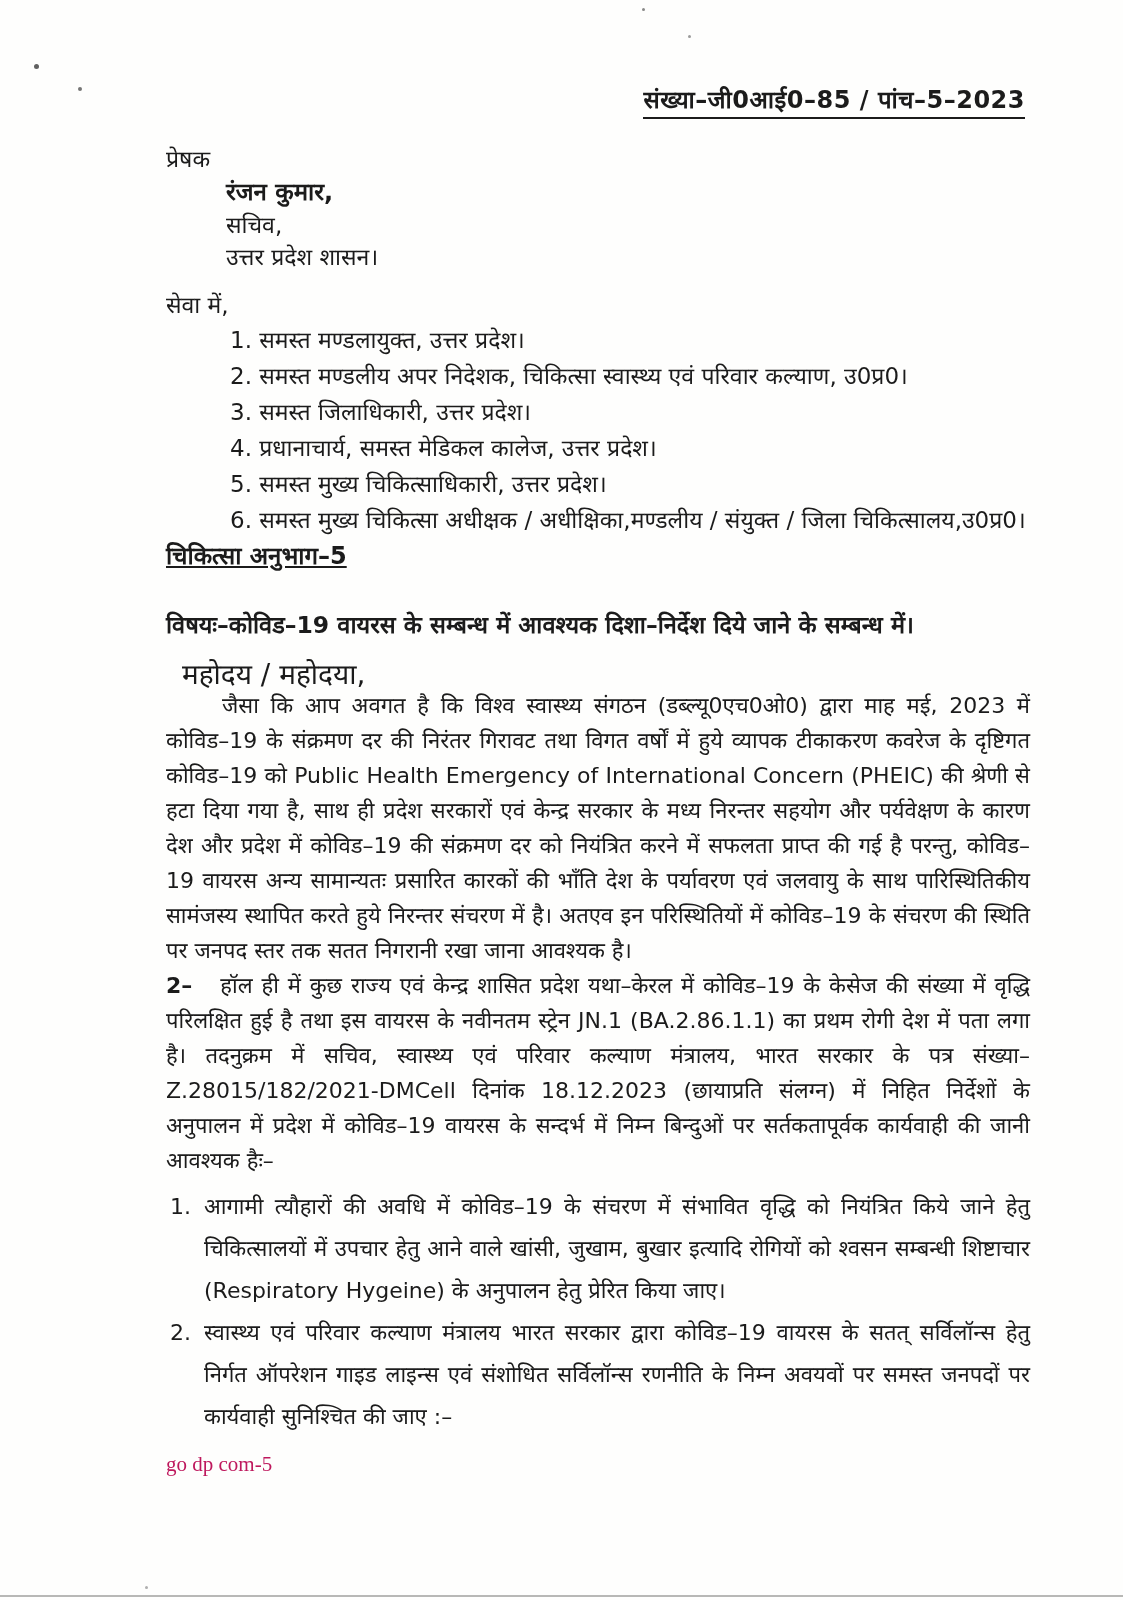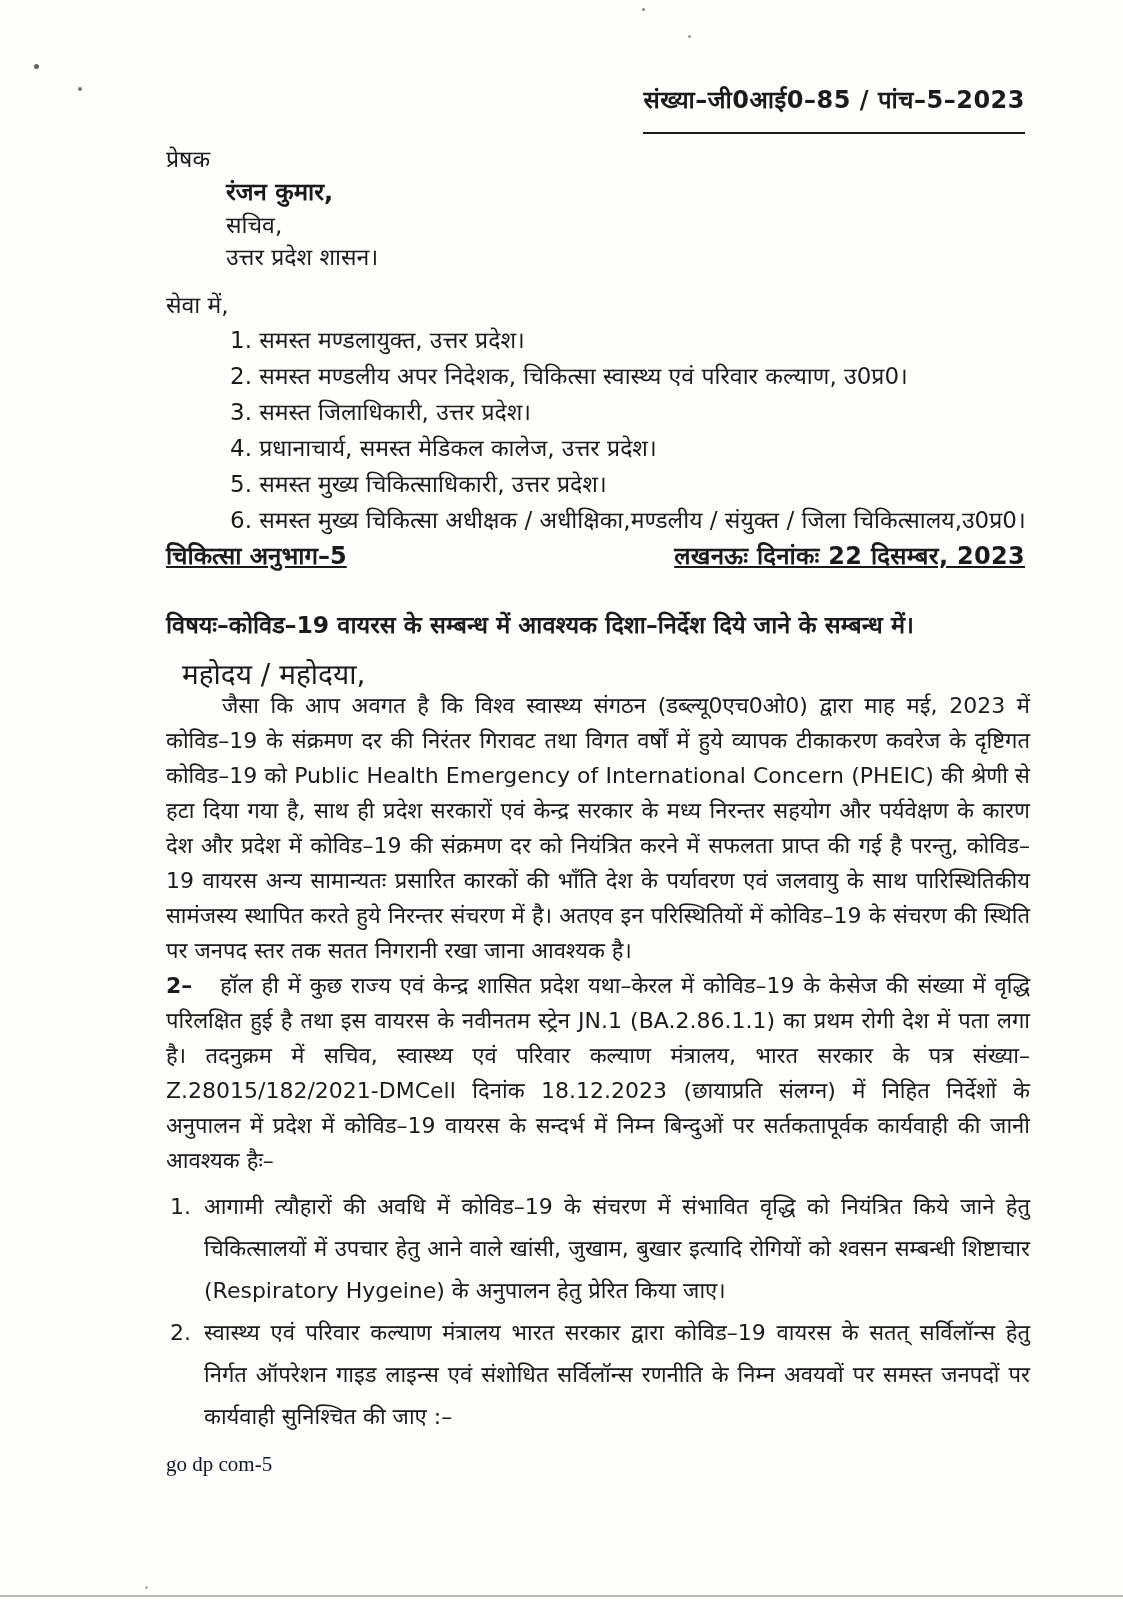--- a/index.html
+++ b/index.html
@@ -15,21 +15,21 @@
     overflow:hidden;
   }
 
   
   .ref-line {
     position:absolute; top:82px; left:168px; right:98px;
     text-align:right;
     font-size:24px; font-weight:bold;
     letter-spacing:0.5px;
   }
-  .ref-line .underlined { border-bottom:2.5px solid #1b1b1b; padding-bottom:18px; }
+  .ref-line .underlined { border-bottom:2.5px solid #1b1b1b; padding-bottom:3px; }
 
   
   .sender-label { position:absolute; top:142px; left:166px; font-size:23px; }
   .sender-block { position:absolute; top:176px; left:226px; font-size:23px; line-height:32.5px; }
   .sender-name  { font-weight:bold; font-size:24px; }
 
   
   .seva-label { position:absolute; top:288px; left:166px; font-size:23px; }
   .recipients {
     position:absolute; top:322px; left:230px; right:50px;
@@ -69,21 +69,21 @@
     padding-left:38px;
     line-height:42px;
     text-align:justify;
   }
   .actions li::before { content:counter(act) "."; position:absolute; left:4px; top:0; }
 
   
   .footer-mark {
     position:absolute; top:1452px; left:166px;
     font-family:"Liberation Serif","DejaVu Serif",serif;
-    font-size:21px; color:#0f172a;
+    font-size:21px; color:#be185d;
   }
 
   
   .artifact { position:absolute; background:#3a3a3a; border-radius:50%; }
   .a1 { top:64px;  left:34px;  width:5px; height:5px; opacity:.8; }
   .a2 { top:87px;  left:78px;  width:4px; height:4px; opacity:.7; }
   .a3 { top:8px;   left:642px; width:3px; height:3px; opacity:.6; }
   .a4 { top:35px;  left:688px; width:3px; height:3px; opacity:.5; }
   .a5 { top:1586px; left:145px; width:3px; height:3px; opacity:.4; }
   .bottom-scan-line {
@@ -112,21 +112,20 @@
     <li>समस्त मण्डलायुक्त, उत्तर प्रदेश।</li>
     <li>समस्त मण्डलीय अपर निदेशक, चिकित्सा स्वास्थ्य एवं परिवार कल्याण, उ0प्र0।</li>
     <li>समस्त जिलाधिकारी, उत्तर प्रदेश।</li>
     <li>प्रधानाचार्य, समस्त मेडिकल कालेज, उत्तर प्रदेश।</li>
     <li>समस्त मुख्य चिकित्साधिकारी, उत्तर प्रदेश।</li>
     <li>समस्त मुख्य चिकित्सा अधीक्षक / अधीक्षिका,मण्डलीय / संयुक्त / जिला चिकित्सालय,उ0प्र0।</li>
   </ol>
 
   <div class="section-line">
     <span>चिकित्सा अनुभाग–5</span>
-    <span class="date-part">लखनऊः  दिनांकः   22 दिसम्बर, 2023</span>
   </div>
 
   <div class="subject-line">विषयः–कोविड–19 वायरस के सम्बन्ध में आवश्यक दिशा–निर्देश दिये जाने के सम्बन्ध में।</div>
 
   <div class="salutation">महोदय / महोदया,</div>
 
   <div class="body-block">
     <p class="para-first">जैसा कि आप अवगत है कि विश्व स्वास्थ्य संगठन (डब्ल्यू0एच0ओ0) द्वारा माह मई, 2023 में कोविड–19 के संक्रमण दर की निरंतर गिरावट तथा विगत वर्षों में हुये व्यापक टीकाकरण कवरेज के दृष्टिगत कोविड–19 को Public Health Emergency of International Concern (PHEIC) की श्रेणी से हटा दिया गया है, साथ ही प्रदेश सरकारों एवं केन्द्र सरकार के मध्य निरन्तर सहयोग और पर्यवेक्षण के कारण देश और प्रदेश में कोविड–19 की संक्रमण दर को नियंत्रित करने में सफलता प्राप्त की गई है परन्तु, कोविड–19 वायरस अन्य सामान्यतः प्रसारित कारकों की भाँति देश के पर्यावरण एवं जलवायु के साथ पारिस्थितिकीय सामंजस्य स्थापित करते हुये निरन्तर संचरण में है। अतएव इन परिस्थितियों में कोविड–19 के संचरण की स्थिति पर जनपद स्तर तक सतत निगरानी रखा जाना आवश्यक है।</p>
     <p class="para-numbered"><span class="para-num">2–</span><span>हॉल ही में कुछ राज्य एवं केन्द्र शासित प्रदेश यथा–केरल में कोविड–19 के केसेज की संख्या में वृद्धि परिलक्षित हुई है तथा इस वायरस के नवीनतम स्ट्रेन JN.1 (BA.2.86.1.1) का प्रथम रोगी देश में पता लगा है। तदनुक्रम में सचिव, स्वास्थ्य एवं परिवार कल्याण मंत्रालय, भारत सरकार के पत्र संख्या–Z.28015/182/2021-DMCell दिनांक 18.12.2023 (छायाप्रति संलग्न) में निहित निर्देशों के अनुपालन में प्रदेश में कोविड–19 वायरस के सन्दर्भ में निम्न बिन्दुओं पर सर्तकतापूर्वक कार्यवाही की जानी आवश्यक हैः–</span></p>
     <ol class="actions">

